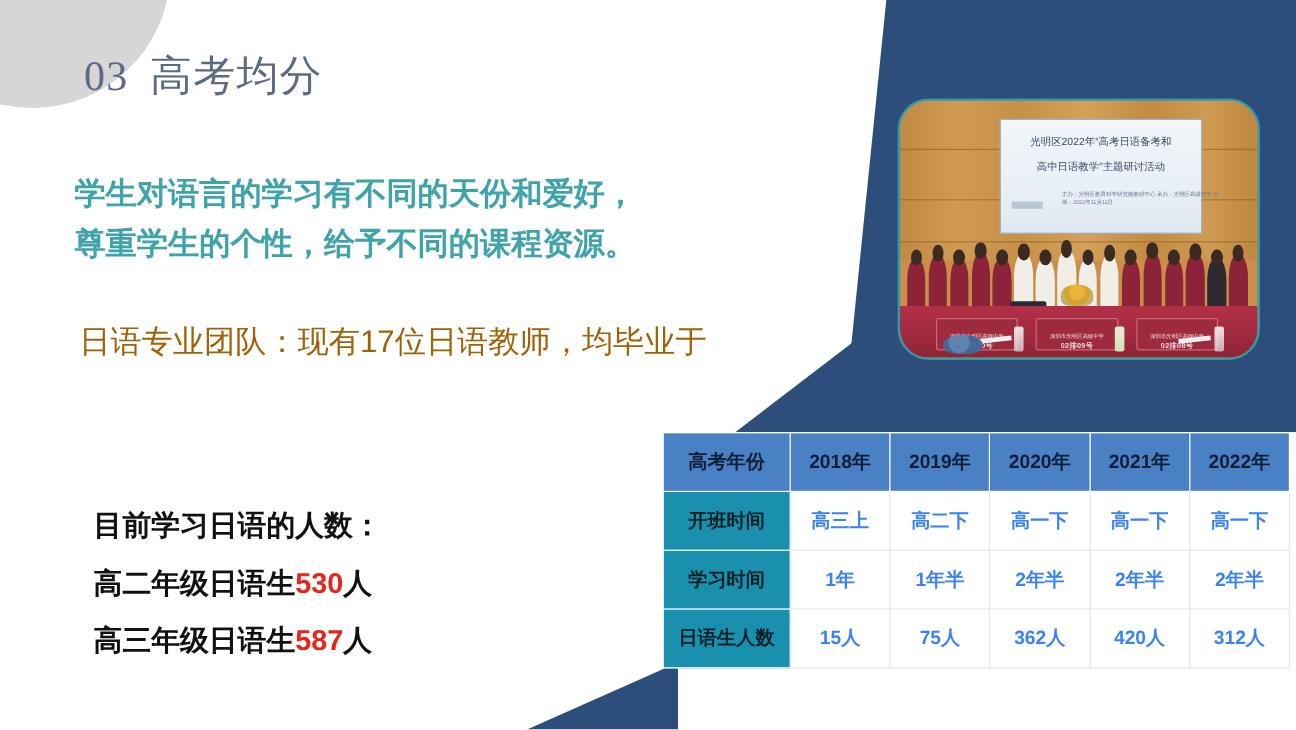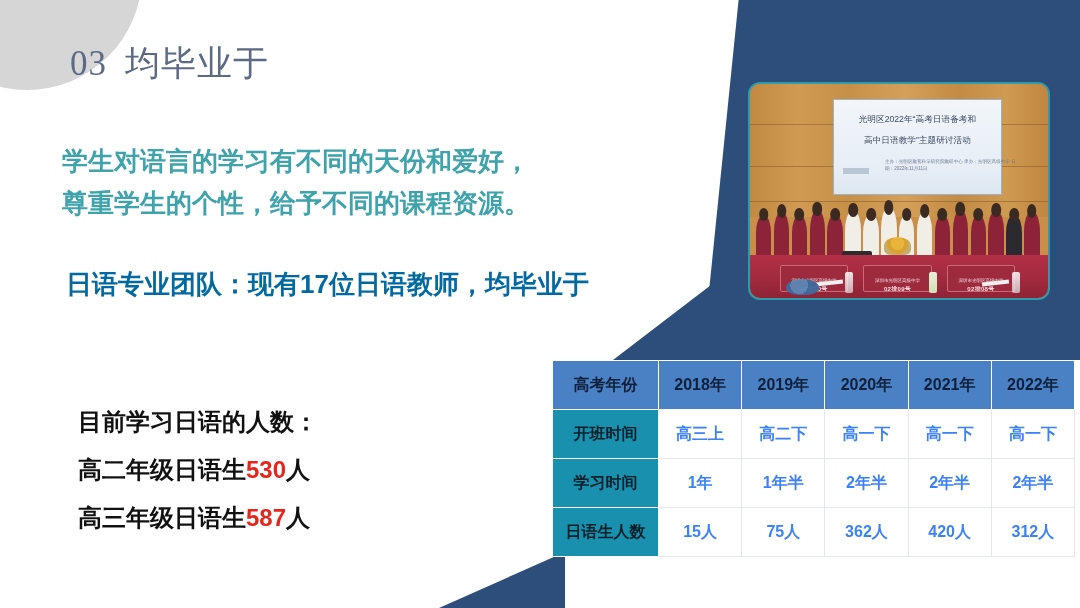--- a/index.html
+++ b/index.html
@@ -62,45 +62,45 @@
     color:#3fa3ab;
     font-weight:bold;
     font-size:26px;
     line-height:42px;
     white-space:nowrap;
   }
 
   
   .body-para{
     position:absolute;left:66px;top:258px;
-    color:#0369a1;
-    font-weight:bold;
+    color:#a16207;
+    font-weight:normal;
     font-size:26px;
     line-height:52px;
     white-space:nowrap;
   }
   .scale-line{
     position:absolute;left:70px;top:362px;
     color:#111111;font-weight:bold;font-size:25px;white-space:nowrap;
   }
 
   
   .stats{
-    position:absolute;left:78px;top:398px;
+    position:absolute;left:78px;top:415px;
     color:#111111;font-weight:bold;font-size:24px;
     line-height:48px;white-space:nowrap;
   }
   .stats .hl{color:#e8251c;}
 
   
   .photo{
     position:absolute;left:748px;top:82px;
     width:302px;height:218px;
     border:2.5px solid #2f9aa8;
-    border-radius:12px;
+    border-radius:26px;
     overflow:hidden;
     background:#c98f4a;
     box-sizing:border-box;
   }
   .ph-wall{position:absolute;left:0;top:0;width:100%;height:62%;
     background:linear-gradient(90deg,#c08a43 0%,#d19a52 16%,#c79048 33%,#d4a05a 52%,#c38b44 70%,#cf9a52 86%,#bf8640 100%);}
   .ph-wall .seam{position:absolute;left:0;width:100%;height:1px;background:rgba(120,78,30,.45);}
   .ph-screen{
     position:absolute;left:28%;top:7%;width:56%;height:44%;
     background:linear-gradient(180deg,#f2f6fa 0%,#e7eef6 70%,#dde7f1 100%);
@@ -191,21 +191,21 @@
 <body>
 
 <div id="slide">
 
   <div class="deco-circle"></div>
   <div class="deco-navy-main"></div>
   <div class="deco-navy-band"></div>
   <div class="deco-navy-wedge"></div>
 
   <div class="page-title">
-    <span class="num">03</span><span>均毕业于</span>
+    <span class="num">03</span><span>高考均分</span>
   </div>
 
   <div class="lead">
     <div>学生对语言的学习有不同的天份和爱好，</div>
     <div>尊重学生的个性，给予不同的课程资源。</div>
   </div>
 
   <div class="body-para">
     <div>日语专业团队：现有17位日语教师，均毕业于</div>
   </div>

